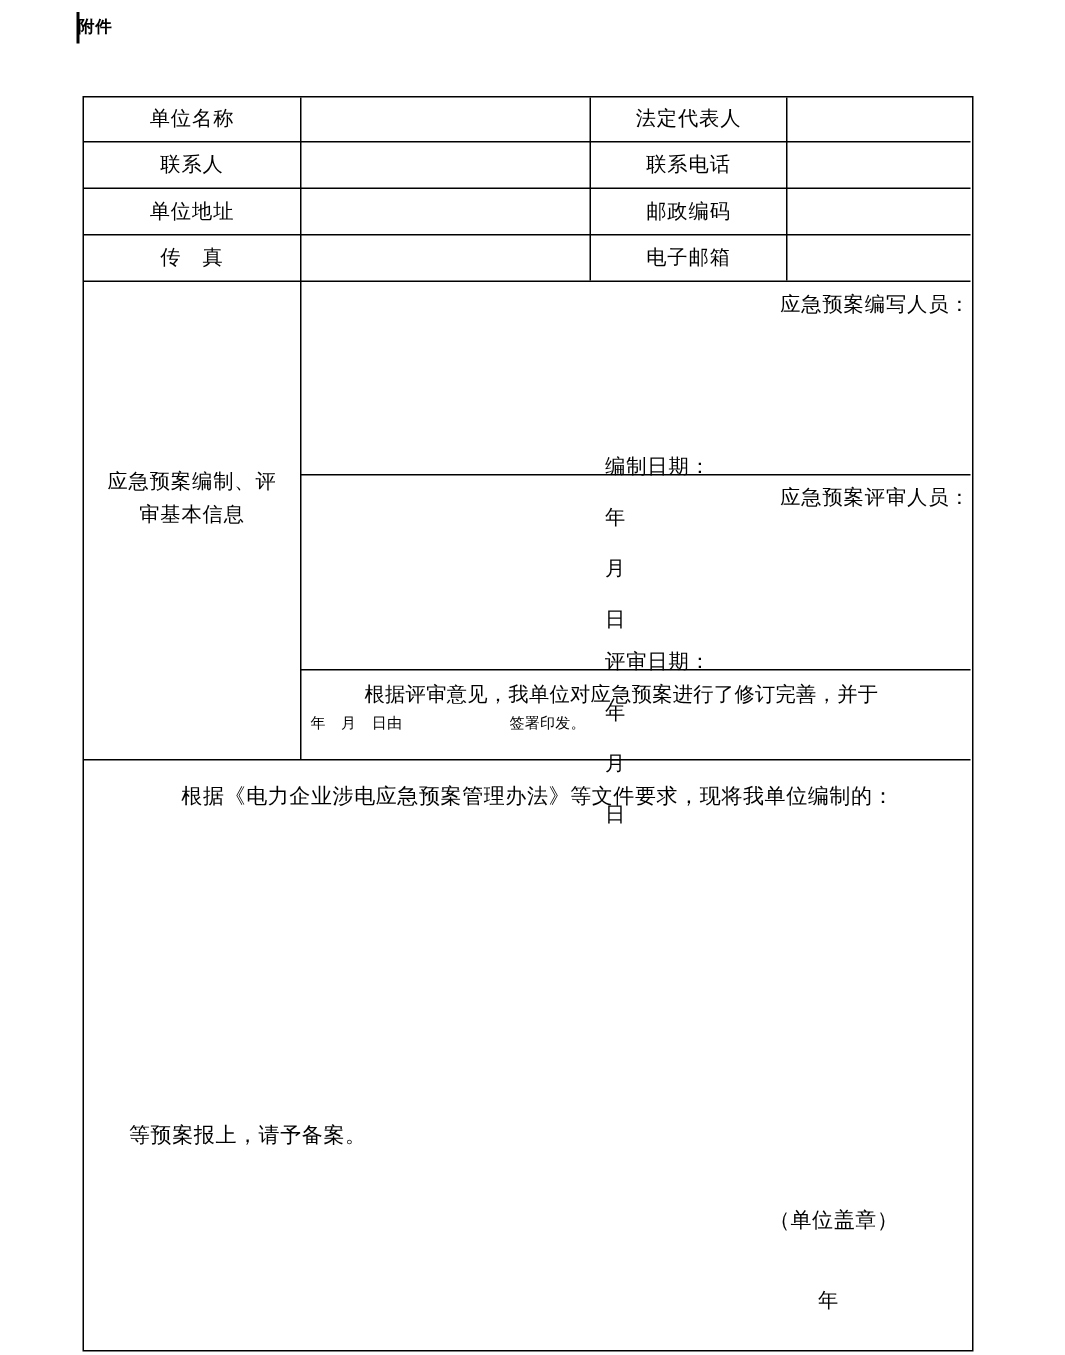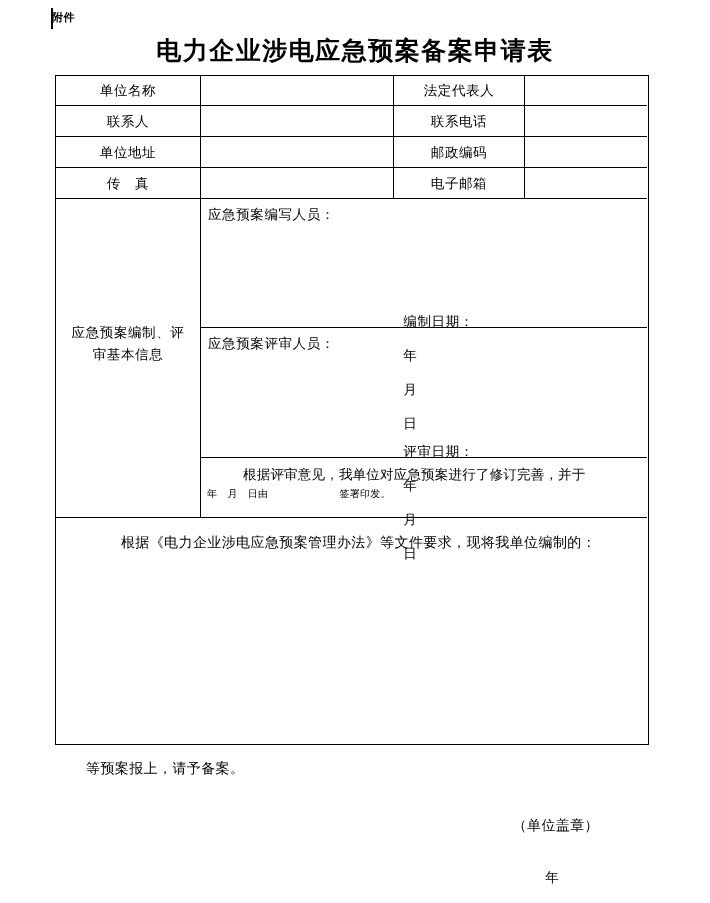--- a/index.html
+++ b/index.html
@@ -56,23 +56,23 @@
     font-weight: 700;
     letter-spacing: 1.5px;
     line-height: 30px;
     white-space: nowrap;
   }
 
   
   .tbl {
     position: absolute;
     left: 55px;
-    top: 75px;
+    top: 64px;
     width: 594px;
-    height: 670px;
+    height: 837px;
     border: 1.6px solid #000;
     box-sizing: border-box;
   }
 
   .cell {
     position: absolute;
     box-sizing: border-box;
     font-size: 13.5px;
     line-height: 19px;
     letter-spacing: 0.6px;
@@ -95,20 +95,21 @@
     align-items: center;
     justify-content: center;
     text-align: center;
     height: 100%;
     width: 100%;
   }
 
   .pad-l {
     padding-left: 7px;
     padding-top: 6px;
+    text-align: right;
   }
 
   .date-line {
     position: absolute;
     font-size: 13.5px;
     letter-spacing: 0.6px;
     white-space: pre;
   }
 
   .para {
@@ -129,21 +130,20 @@
   }
 </style>
 </head>
 <body>
 
 <div class="page">
 
   <div class="caret"></div>
   <div class="attach-label">附件</div>
 
-  <div class="doc-title">电力企业涉电应急预案备案申请表</div>
 
   <div class="tbl">
 
     <div class="hline" style="left:0; top:29px;  width:591px;"></div>
     <div class="hline" style="left:0; top:60px;  width:591px;"></div>
     <div class="hline" style="left:0; top:91px;  width:591px;"></div>
     <div class="hline" style="left:0; top:122px; width:591px;"></div>
     <div class="hline" style="left:144px; top:251px; width:447px;"></div>
     <div class="hline" style="left:144px; top:381px; width:447px;"></div>
     <div class="hline" style="left:0; top:441px; width:591px;"></div>

